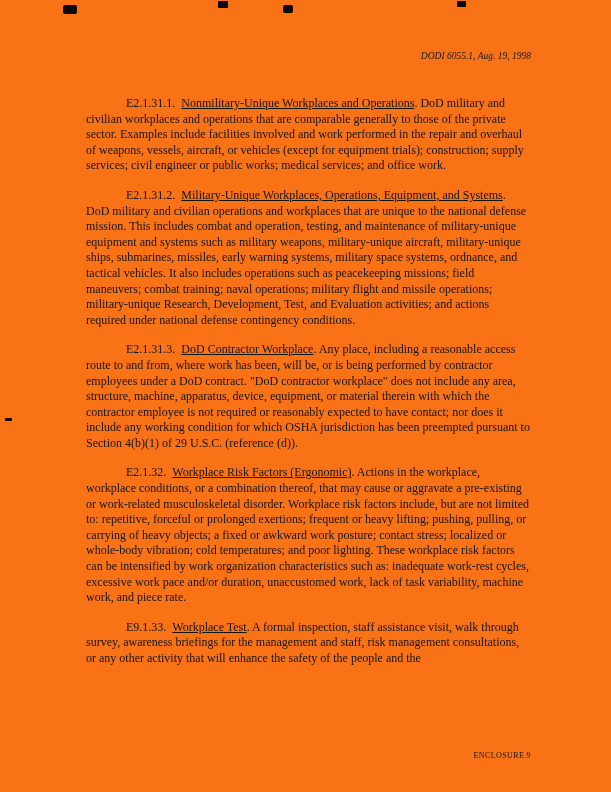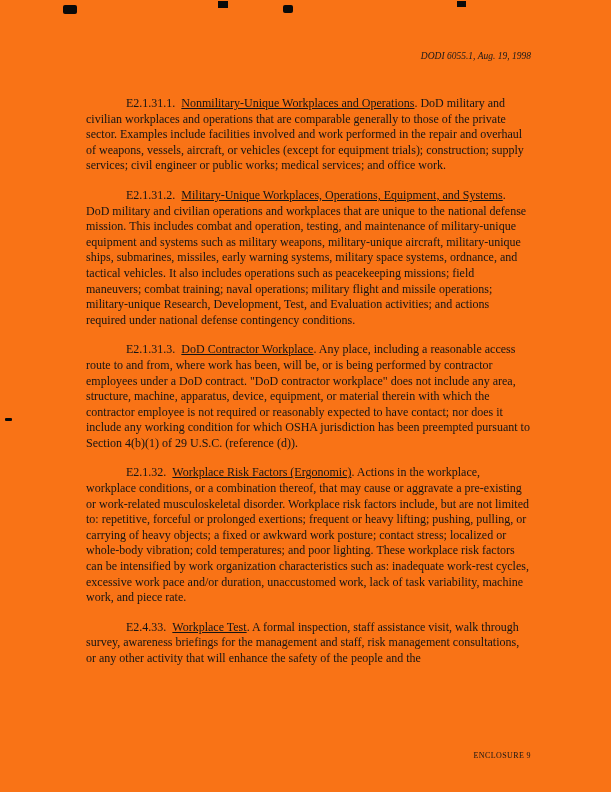--- a/index.html
+++ b/index.html
@@ -86,19 +86,19 @@
   <div class="content">
 
     <p class="para"><span class="num">E2.1.31.1.</span><span class="title">Nonmilitary-Unique Workplaces and Operations</span><span class="body-text">.  DoD military and civilian workplaces and operations that are comparable generally to those of the private sector.  Examples include facilities involved and work performed in the repair and overhaul of weapons, vessels, aircraft, or vehicles (except for equipment trials); construction; supply services; civil engineer or public works; medical services; and office work.</span></p>
 
     <p class="para"><span class="num">E2.1.31.2.</span><span class="title">Military-Unique Workplaces, Operations, Equipment, and Systems</span><span class="body-text">.  DoD military and civilian operations and workplaces that are unique to the national defense mission.  This includes combat and operation, testing, and maintenance of military-unique equipment and systems such as military weapons, military-unique aircraft, military-unique ships, submarines, missiles, early warning systems, military space systems, ordnance, and tactical vehicles.  It also includes operations such as peacekeeping missions; field maneuvers; combat training; naval operations; military flight and missile operations; military-unique Research, Development, Test, and Evaluation activities; and actions required under national defense contingency conditions.</span></p>
 
     <p class="para"><span class="num">E2.1.31.3.</span><span class="title">DoD Contractor Workplace</span><span class="body-text">.  Any place, including a reasonable access route to and from, where work has been, will be, or is being performed by contractor employees under a DoD contract.  "DoD contractor workplace" does not include any area, structure, machine, apparatus, device, equipment, or material therein with which the contractor employee is not required or reasonably expected to have contact; nor does it include any working condition for which OSHA jurisdiction has been preempted pursuant to Section 4(b)(1) of 29 U.S.C. (reference (d)).</span></p>
 
     <p class="para"><span class="num">E2.1.32.</span><span class="title">Workplace Risk Factors (Ergonomic)</span><span class="body-text">.  Actions in the workplace, workplace conditions, or a combination thereof, that may cause or aggravate a pre-existing or work-related musculoskeletal disorder.  Workplace risk factors include, but are not limited to:  repetitive, forceful or prolonged exertions; frequent or heavy lifting; pushing, pulling, or carrying of heavy objects; a fixed or awkward work posture; contact stress; localized or whole-body vibration; cold temperatures; and poor lighting.  These workplace risk factors can be intensified by work organization characteristics such as:  inadequate work-rest cycles, excessive work pace and/or duration, unaccustomed work, lack of task variability, machine work, and piece rate.</span></p>
 
-    <p class="para"><span class="num">E2.4.33.</span><span class="title">Workplace Test</span><span class="body-text">.  A formal inspection, staff assistance visit, walk through survey, awareness briefings for the management and staff, risk management consultations, or any other activity that will enhance the safety of the people and the</span></p>
+    <p class="para"><span class="num">E9.1.33.</span><span class="title">Workplace Test</span><span class="body-text">.  A formal inspection, staff assistance visit, walk through survey, awareness briefings for the management and staff, risk management consultations, or any other activity that will enhance the safety of the people and the</span></p>
 
   </div>
 
   <div class="enclosure">ENCLOSURE 9</div>
 
 </div>
 
 </body></html>

